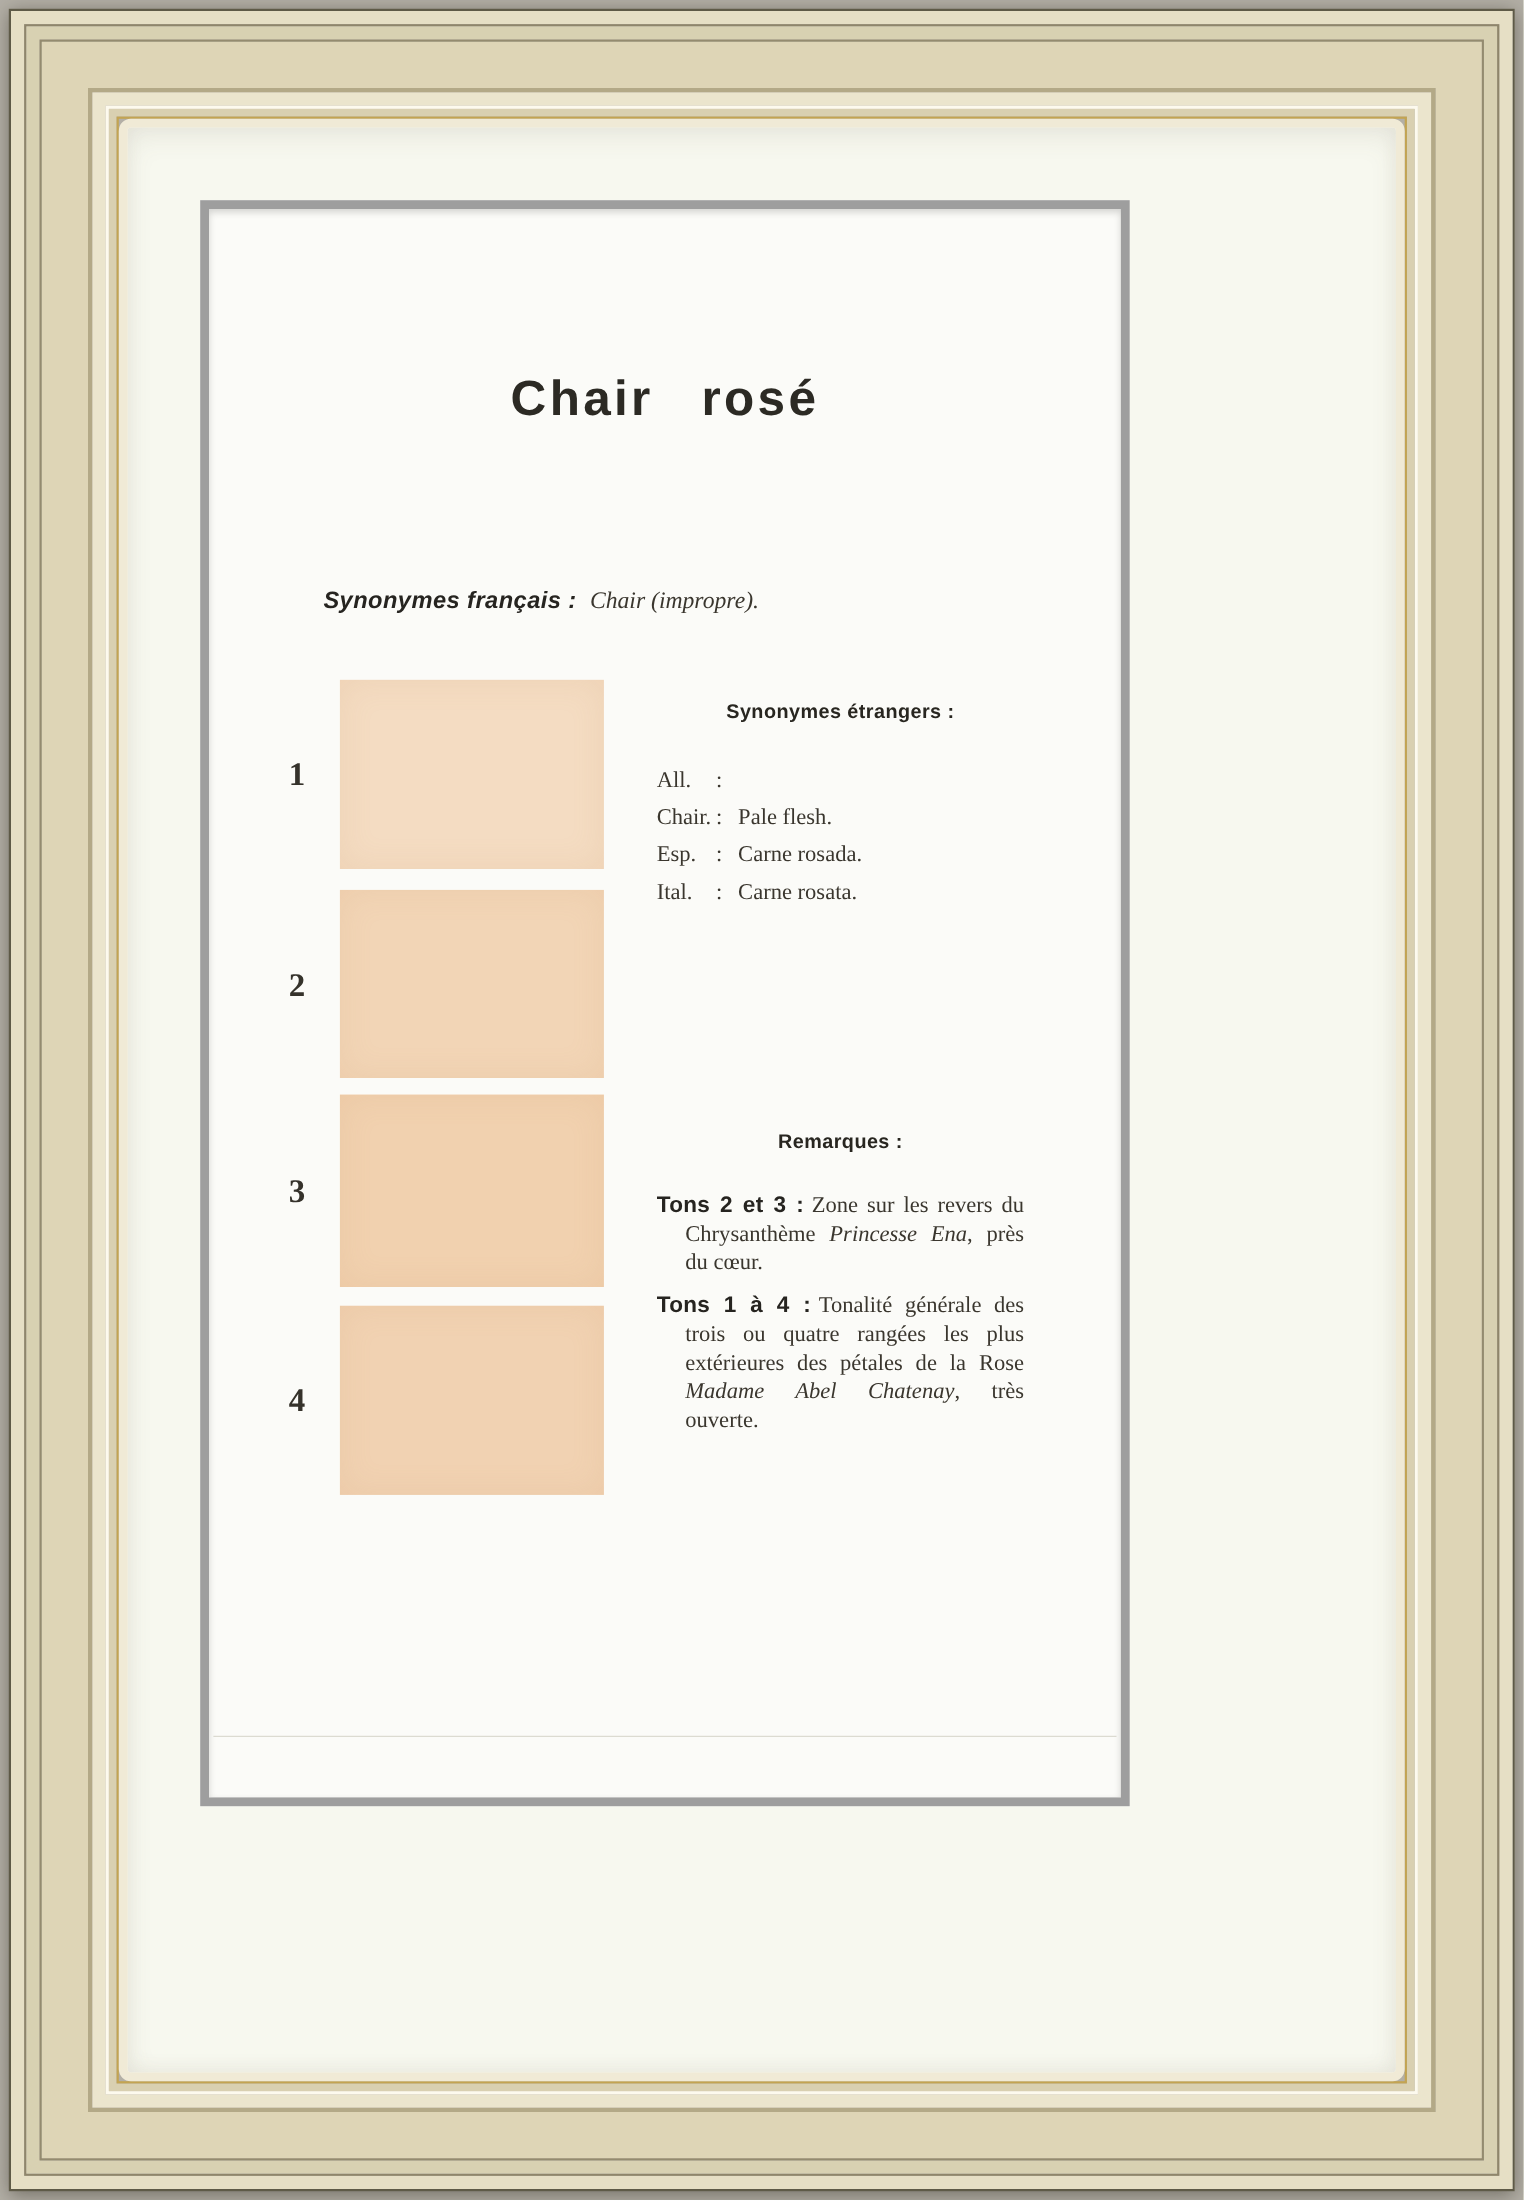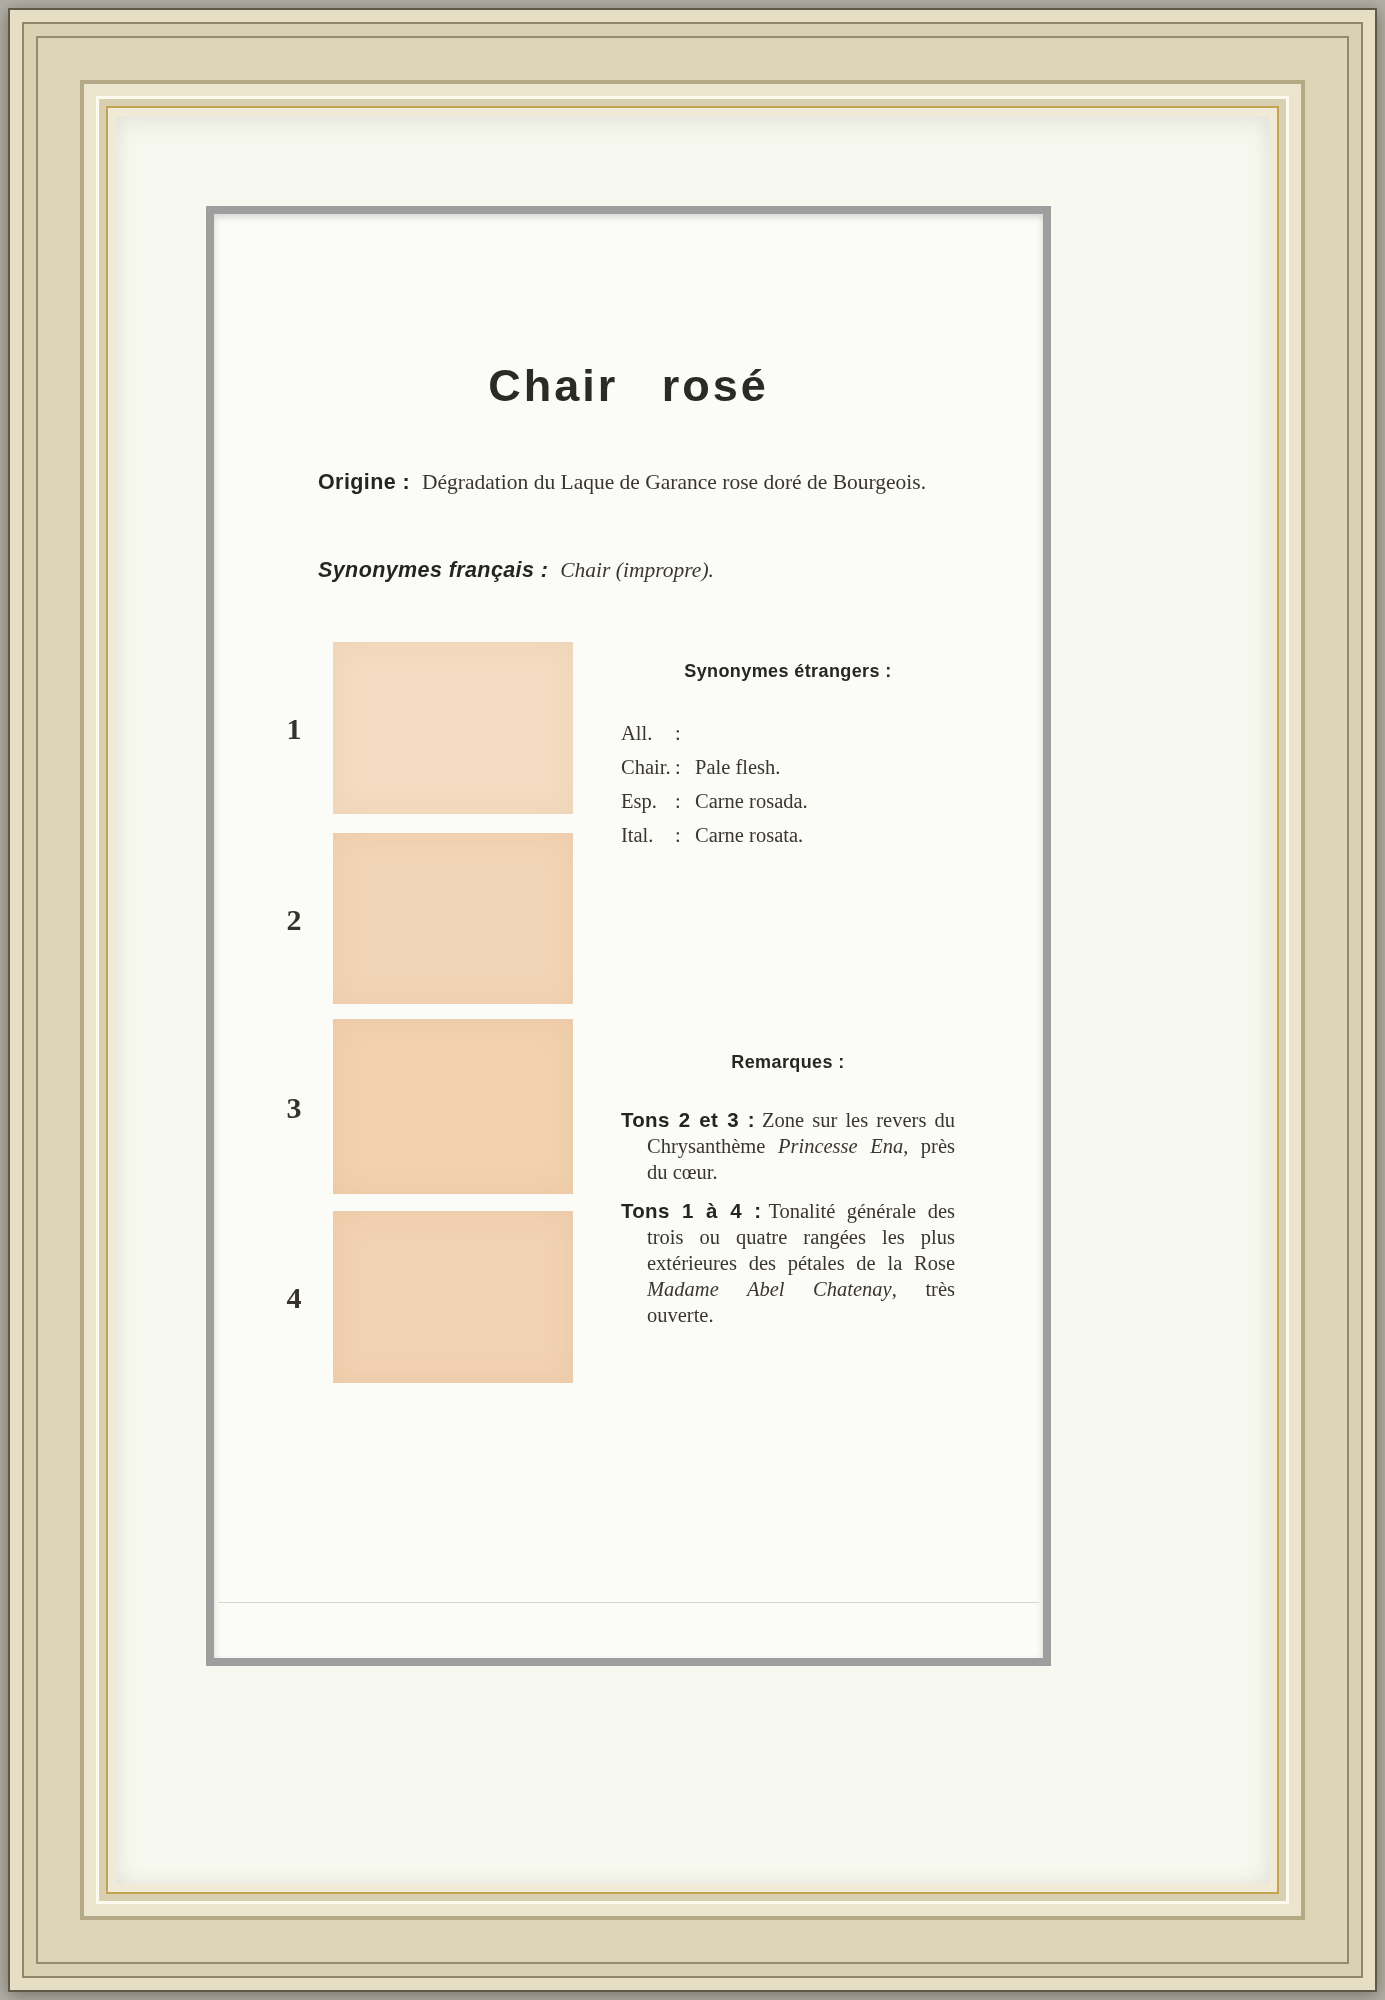--- a/index.html
+++ b/index.html
@@ -24,22 +24,23 @@
   .r7{border:4px solid #b3a987;}
   .r8{border:12px solid #ebe5cd;}
   .r9{border:3px solid #fdfaee;}
   .r10{border:7px solid #d9d0b1;}
   .r11{border:2px solid #c3a452;}
   .r12{border:8px solid #f0ead6;}
   
   .mat{
     box-sizing:border-box;width:100%;height:100%;
     background:#f7f8ef;
-    padding:90px;
+    padding:66px;
     box-shadow:inset 0 8px 24px rgba(100,90,70,.10), inset 0 -5px 16px rgba(100,90,70,.06);
+    border-radius:11px;
   }
   .print{
     box-sizing:border-box;width:845px;height:1460px;
     background:#fbfbf8;
     border:8px solid #9e9e9e;
     position:relative;
     box-shadow:inset 0 3px 7px rgba(0,0,0,.16);
   }
   
   .title{
@@ -110,23 +111,20 @@
  <div class="ring r8">
  <div class="ring r9">
  <div class="ring r10">
  <div class="ring r11">
  <div class="ring r12 mat">
 
   <div class="print">
 
     <div class="title">Chair rosé</div>
 
-    <div class="meta-line origine">
-      <span class="lbl">Origine :</span><span>Dégradation du Laque de Garance rose doré de Bourgeois.</span>
-    </div>
 
     <div class="meta-line syn-fr">
       <span class="lbl">Synonymes français :</span><span>Chair (impropre).</span>
     </div>
 
     <div class="swatch s1" style="background: rgb(244, 220, 194);"></div>
     <div class="swatch s2" style="background: rgb(242, 213, 182);"></div>
     <div class="swatch s3" style="background: rgb(241, 209, 175);"></div>
     <div class="swatch s4" style="background: rgb(241, 210, 178);"></div>
 

